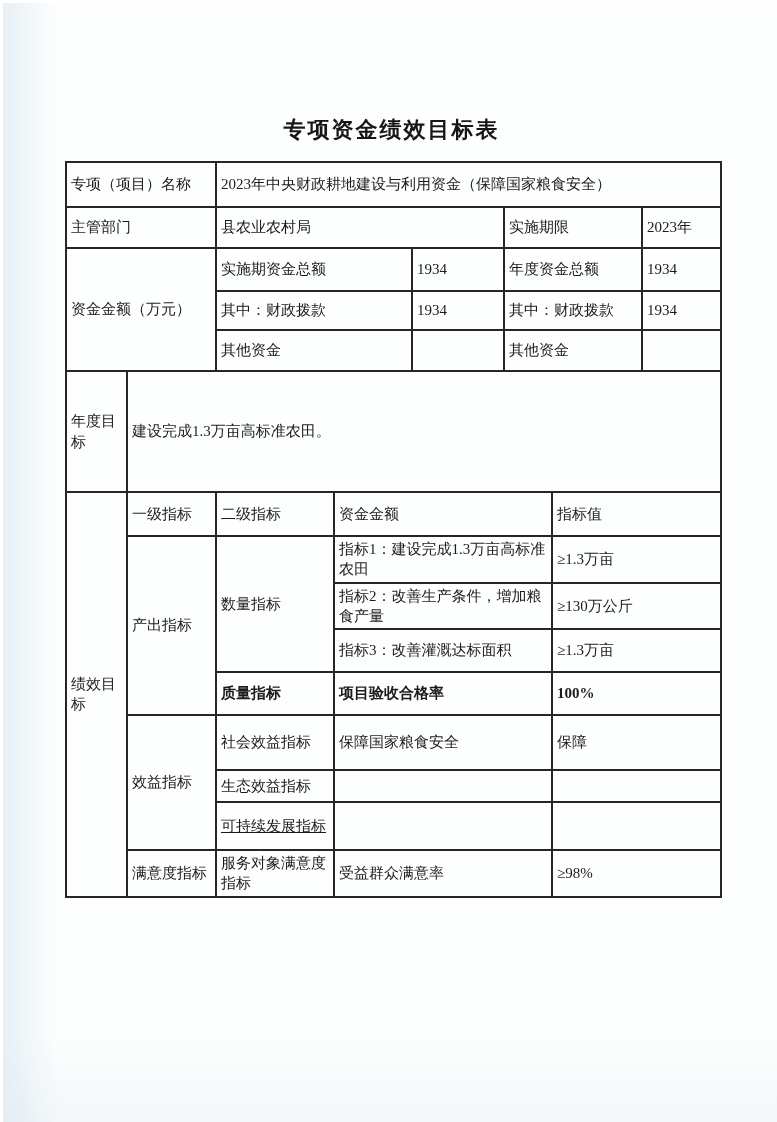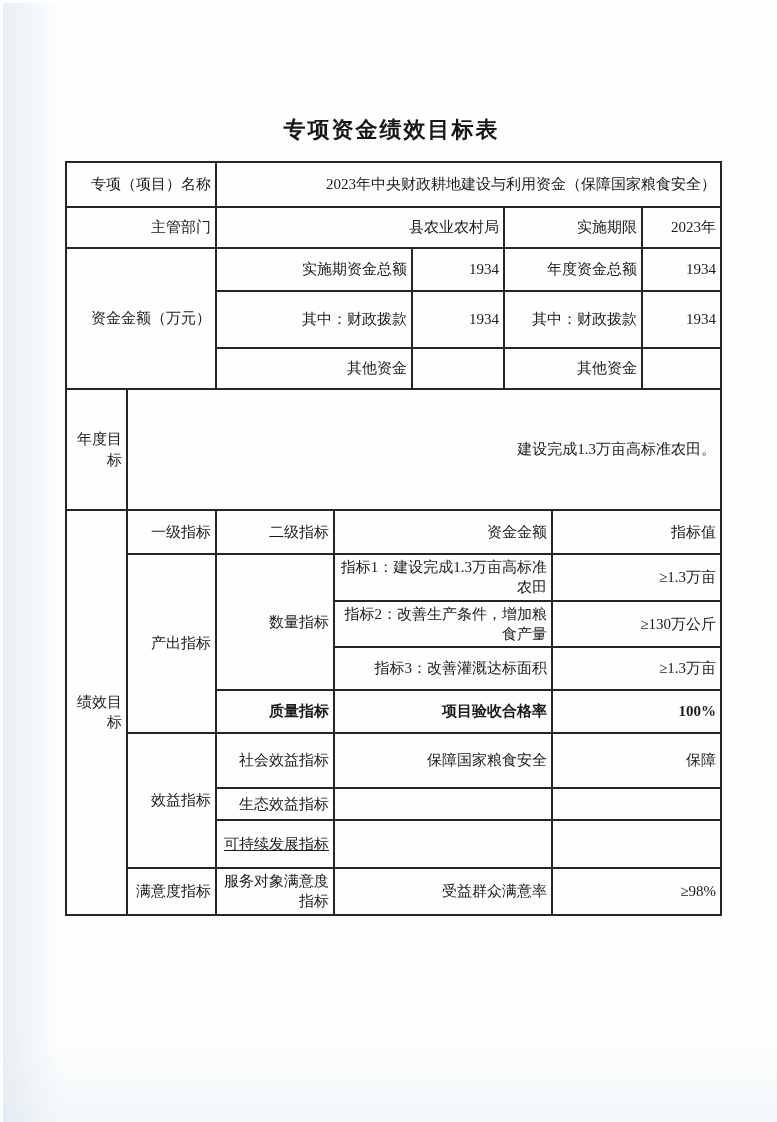--- a/index.html
+++ b/index.html
@@ -45,40 +45,39 @@
     left: 62px;
     top: 158px;
     width: 655px;
     border-collapse: collapse;
     table-layout: fixed;
   }
   table.form td {
     border: 2px solid #262626;
     font-size: 15px;
     line-height: 1.35;
-    text-align: right;
+    text-align: left;
     vertical-align: middle;
     padding: 2px 4px;
     word-break: break-all;
     overflow: hidden;
   }
   td.al {
     text-align: left;
     padding-left: 7px;
     padding-right: 3px;
-    border-radius: 24px;
   }
   td.ind {
     font-size: 14px;
   }
   
   tr.h-name  { height: 45px; }
   tr.h-dept  { height: 41px; }
   tr.h-f1    { height: 43px; }
-  tr.h-f2    { height: 57px; }
+  tr.h-f2    { height: 39px; }
   tr.h-f3    { height: 41px; }
   tr.h-goal  { height: 121px; }
   tr.h-phead { height: 44px; }
   tr.h-i1    { height: 44px; }
   tr.h-i2    { height: 43px; }
   tr.h-i3    { height: 43px; }
   tr.h-i4    { height: 43px; font-weight: bold; }
   tr.h-i5    { height: 55px; }
   tr.h-i6    { height: 32px; }
   tr.h-i7    { height: 48px; text-decoration: underline; }

